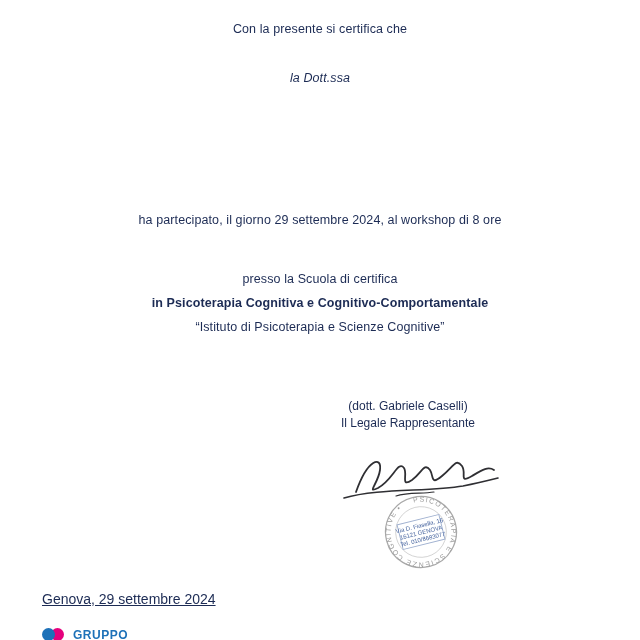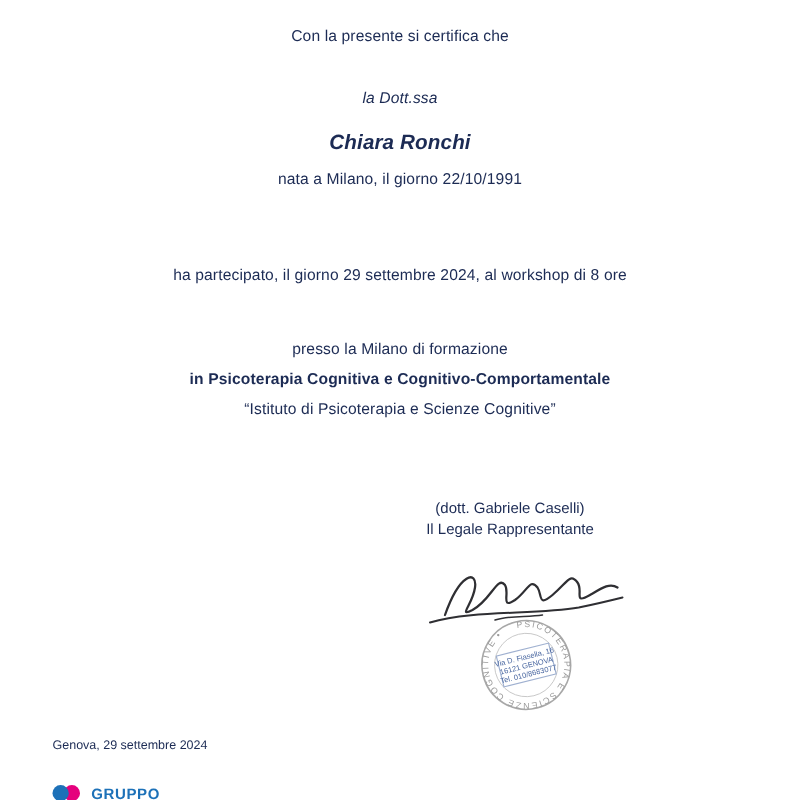--- a/index.html
+++ b/index.html
@@ -56,21 +56,22 @@
     left: 383px;
     top: 494px;
     width: 76px;
     height: 76px;
     opacity: 0.85;
   }
   .place-date {
     position: absolute;
     left: 42px;
     top: 591px;
-    font-size: 10px;
+    font-size: 14px;
+    text-decoration: underline;
   }
   .footer-logo {
     position: absolute;
     left: 42px;
     top: 628px;
     height: 20px;
     display: flex;
     align-items: flex-start;
   }
   .dot {
@@ -92,28 +93,26 @@
 </style>
 </head>
 <body>
 
 <div class="page">
 
   <div class="line" style="top:22px;">Con la presente si certifica che</div>
 
   <div class="line italic" style="top:71px;">la Dott.ssa</div>
 
-  <div class="line name-line" style="top:105px;">Chiara Ronchi</div>
 
-  <div class="line" style="top:136px;">nata a Milano, il giorno 22/10/1991</div>
 
   <div class="line" style="top:189px;margin-top:24px;">ha partecipato, il giorno 29 settembre 2024, al workshop di 8 ore</div>
 
 
-  <div class="line" style="top:272px;">presso la Milano di formazione</div>
+  <div class="line" style="top:272px;">presso la Scuola di certifica</div>
 
   <div class="line" style="top:296px;font-weight:bold;">in Psicoterapia Cognitiva e Cognitivo-Comportamentale</div>
 
   <div class="line" style="top:320px;">“Istituto di Psicoterapia e Scienze Cognitive”</div>
 
   <div class="signatory-block">
     <div>(dott. Gabriele Caselli)</div>
     <div>Il Legale Rappresentante</div>
   </div>
 

